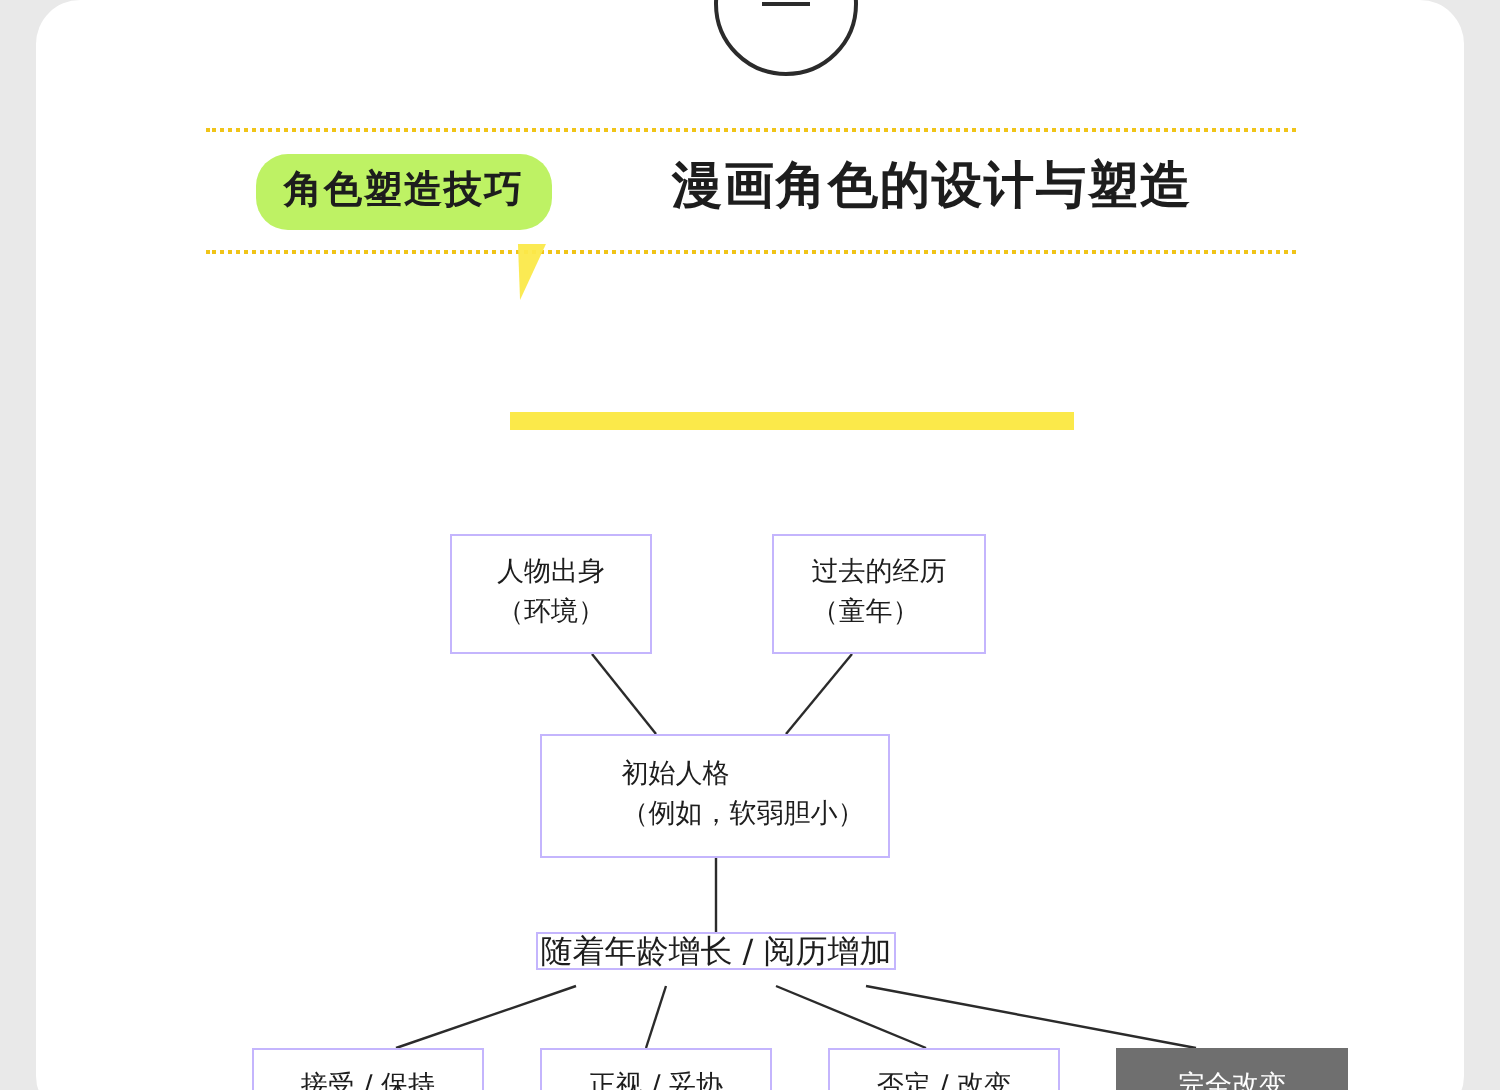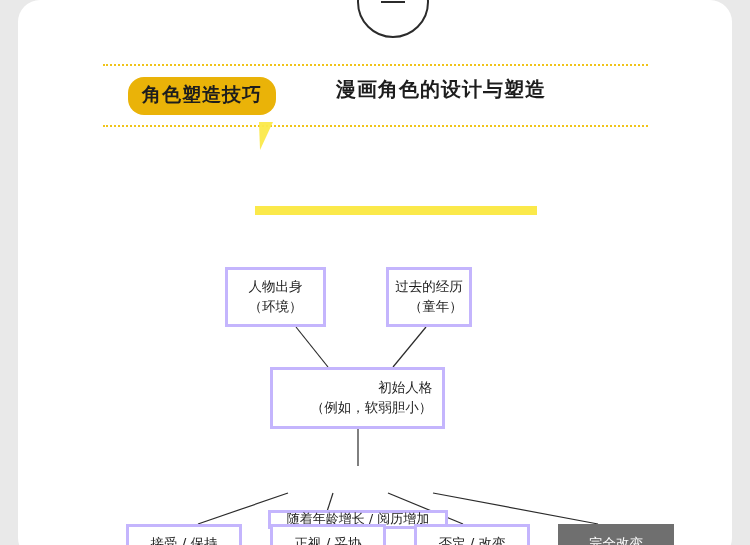--- a/index.html
+++ b/index.html
@@ -57,21 +57,21 @@
   }
   .dotted-rule.top { top: 64px; }
   .dotted-rule.bottom { top: 125px; }
 
   
   .tag {
     position: absolute;
     left: 110px;
     top: 77px;
     padding: 5px 14px 7px 14px;
-    background: #eab308;
+    background: #bef264;
     border-radius: 16px;
     font-family: Liberation Serif, serif;
     font-weight: bold;
     font-size: 19px;
     color: #1d1d1d;
     letter-spacing: 1px;
     white-space: nowrap;
   }
   .tag-tail {
     position: absolute;
@@ -85,21 +85,21 @@
     transform: skewX(-12deg);
     opacity: 0.95;
   }
 
   .header-title {
     position: absolute;
     left: 318px;
     top: 76px;
     font-family: "DejaVu Sans", sans-serif;
     font-weight: bold;
-    font-size: 20px;
+    font-size: 25px;
     color: #1d1d1d;
     letter-spacing: 1px;
     white-space: nowrap;
   }
 
   
   .section-heading {
     position: absolute;
     left: 249px;
     top: 192px;
@@ -126,43 +126,43 @@
   .flow {
     position: absolute;
     left: 0;
     top: 0;
     width: 714px;
     height: 560px;
   }
   .node {
     position: absolute;
     box-sizing: border-box;
-    border: 3px solid #c4b5fd;
+    border: 1px solid #c4b5fd;
     background: #ffffff;
     color: #1d1d1d;
     font-family: "DejaVu Sans", sans-serif;
     font-size: 13.5px;
     line-height: 1.45;
-    text-align: right;
+    text-align: left;
     display: flex;
     flex-direction: column;
     align-items: center;
     justify-content: center;
     white-space: pre-line;
     z-index: 2;
   }
   .node.dark {
     background: #6f6f6f;
     color: #ffffff;
     border-color: #6f6f6f;
   }
   .n-origin   { left: 207px; top: 267px; width: 101px; height: 60px; }
-  .n-past     { left: 368px; top: 267px; width: 86px; height: 60px; }
+  .n-past     { left: 368px; top: 267px; width: 107px; height: 60px; }
   .n-initial  { left: 252px; top: 367px; width: 175px; height: 62px; padding-left: 28px; }
-  .n-age      { left: 250px; top: 466px; width: 180px; height: 19px; font-size: 13px; margin-top: 44px; }
+  .n-age      { left: 250px; top: 466px; width: 180px; height: 19px; font-size: 16px; }
   .n-accept   { left: 108px;  top: 524px; width: 116px; height: 40px; }
   .n-face     { left: 252px; top: 524px; width: 116px; height: 40px; }
   .n-deny     { left: 396px; top: 524px; width: 116px; height: 40px; }
   .n-change   { left: 540px; top: 524px; width: 116px; height: 40px; }
 
   svg.lines {
     position: absolute;
     left: 0;
     top: 0;
     width: 714px;

